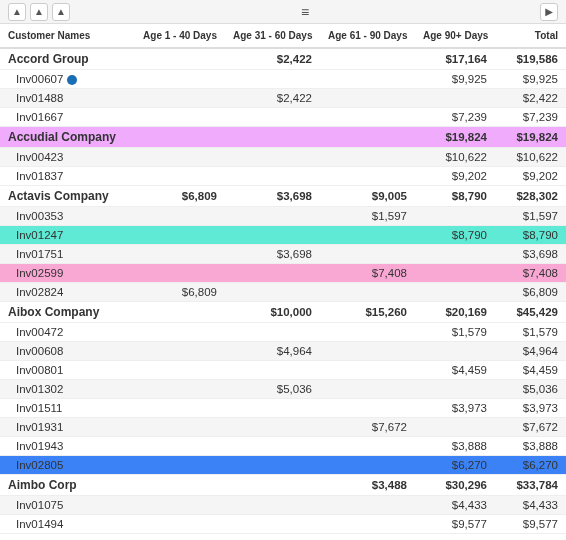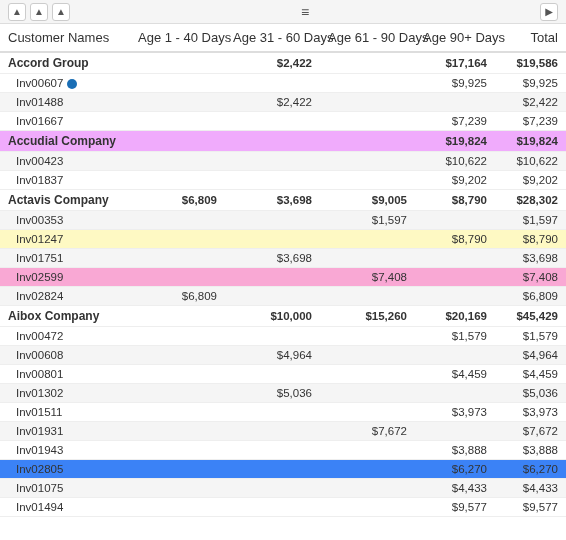--- a/index.html
+++ b/index.html
@@ -78,22 +78,22 @@
     }
 
     thead tr {
       background: #fff;
       border-bottom: 2px solid #ddd;
     }
 
     thead th {
       padding: 6px 8px;
       text-align: right;
-      font-weight: 400;
-      font-size: 13px;
+      font-weight: 700;
+      font-size: 10px;
       color: #333;
       border-bottom: 1px solid #ccc;
       white-space: nowrap;
     }
 
     thead th:first-child {
       text-align: left;
     }
 
     tbody tr {
@@ -246,21 +246,21 @@
       <td><strong>$28,302</strong></td>
     </tr>
         <tr class="detail-row" style="background: rgb(245, 245, 245);">
         <td class="detail-label">Inv00353</td>
         <td></td>
         <td></td>
         <td>$1,597</td>
         <td></td>
         <td>$1,597</td>
       </tr>
-        <tr class="detail-row" style="background: #fef9c3;">
+        <tr class="detail-row" style="background: #5eead4;">
         <td class="detail-label">Inv01247</td>
         <td></td>
         <td></td>
         <td></td>
         <td>$8,790</td>
         <td>$8,790</td>
       </tr>
         <tr class="detail-row" style="background: rgb(245, 245, 245);">
         <td class="detail-label">Inv01751</td>
         <td></td>
@@ -350,20 +350,28 @@
         <td>$3,888</td>
       </tr>
         <tr class="detail-row" style="background: #3b82f6;">
         <td class="detail-label">Inv02805</td>
         <td></td>
         <td></td>
         <td></td>
         <td>$6,270</td>
         <td>$6,270</td>
       </tr>
+        <tr class="group-header" style="background: rgb(255, 255, 255);">
+      <td class="group-label">Aimbo Corp</td>
+      <td></td>
+      <td></td>
+      <td>$3,488</td>
+      <td>$30,296</td>
+      <td><strong>$33,784</strong></td>
+    </tr>
         <tr class="detail-row" style="background: rgb(245, 245, 245);">
         <td class="detail-label">Inv01075</td>
         <td></td>
         <td></td>
         <td></td>
         <td>$4,433</td>
         <td>$4,433</td>
       </tr>
         <tr class="detail-row" style="background: rgb(255, 255, 255);">
         <td class="detail-label">Inv01494</td>

